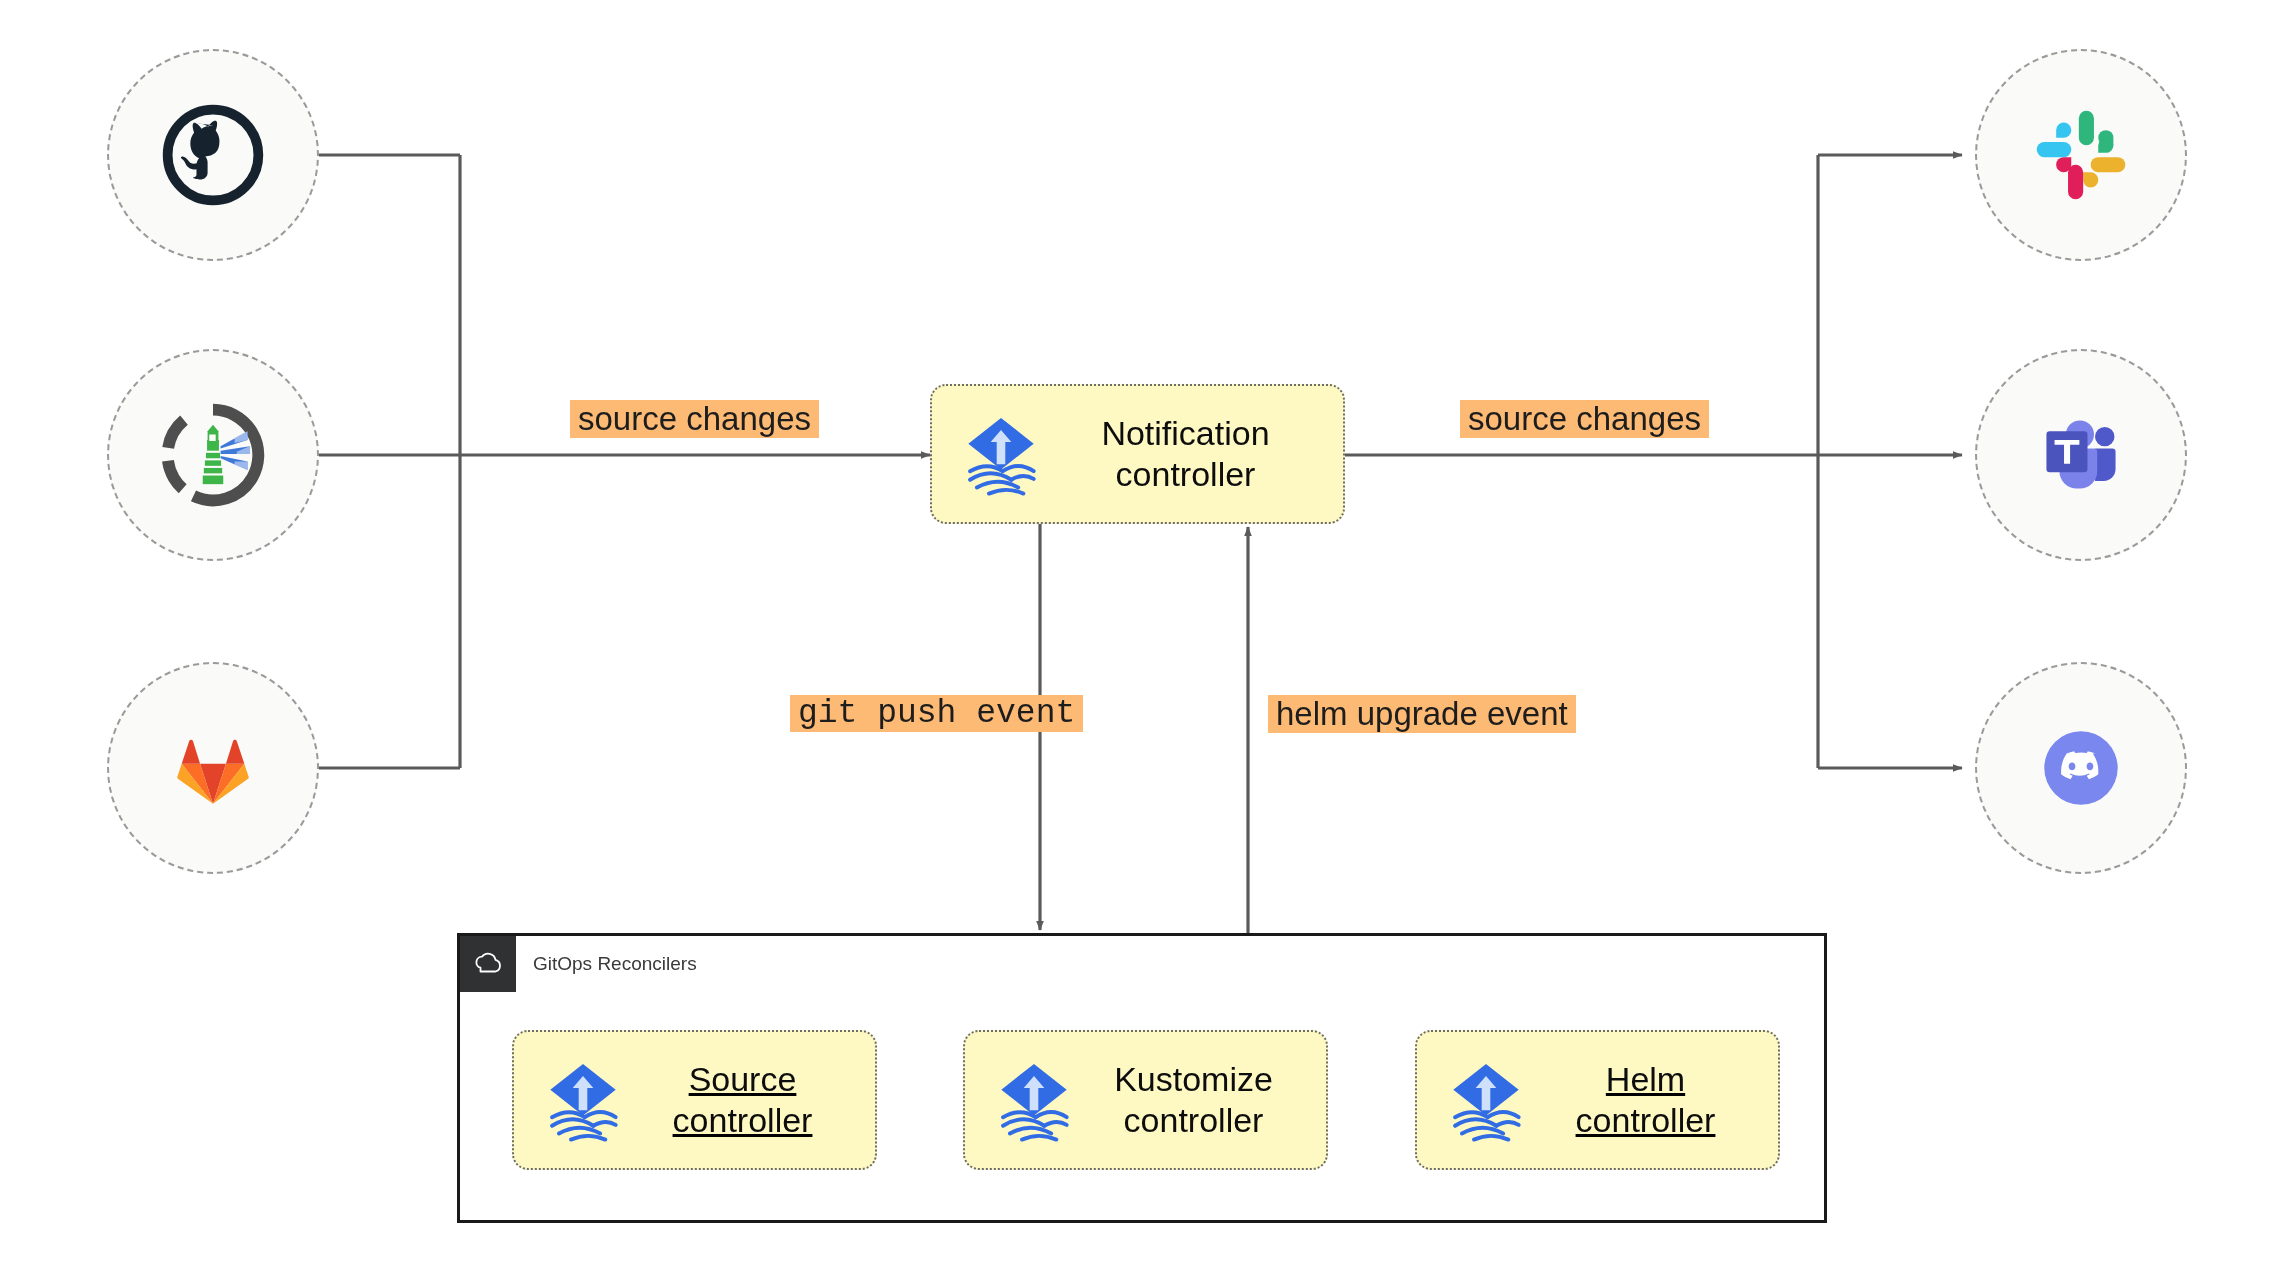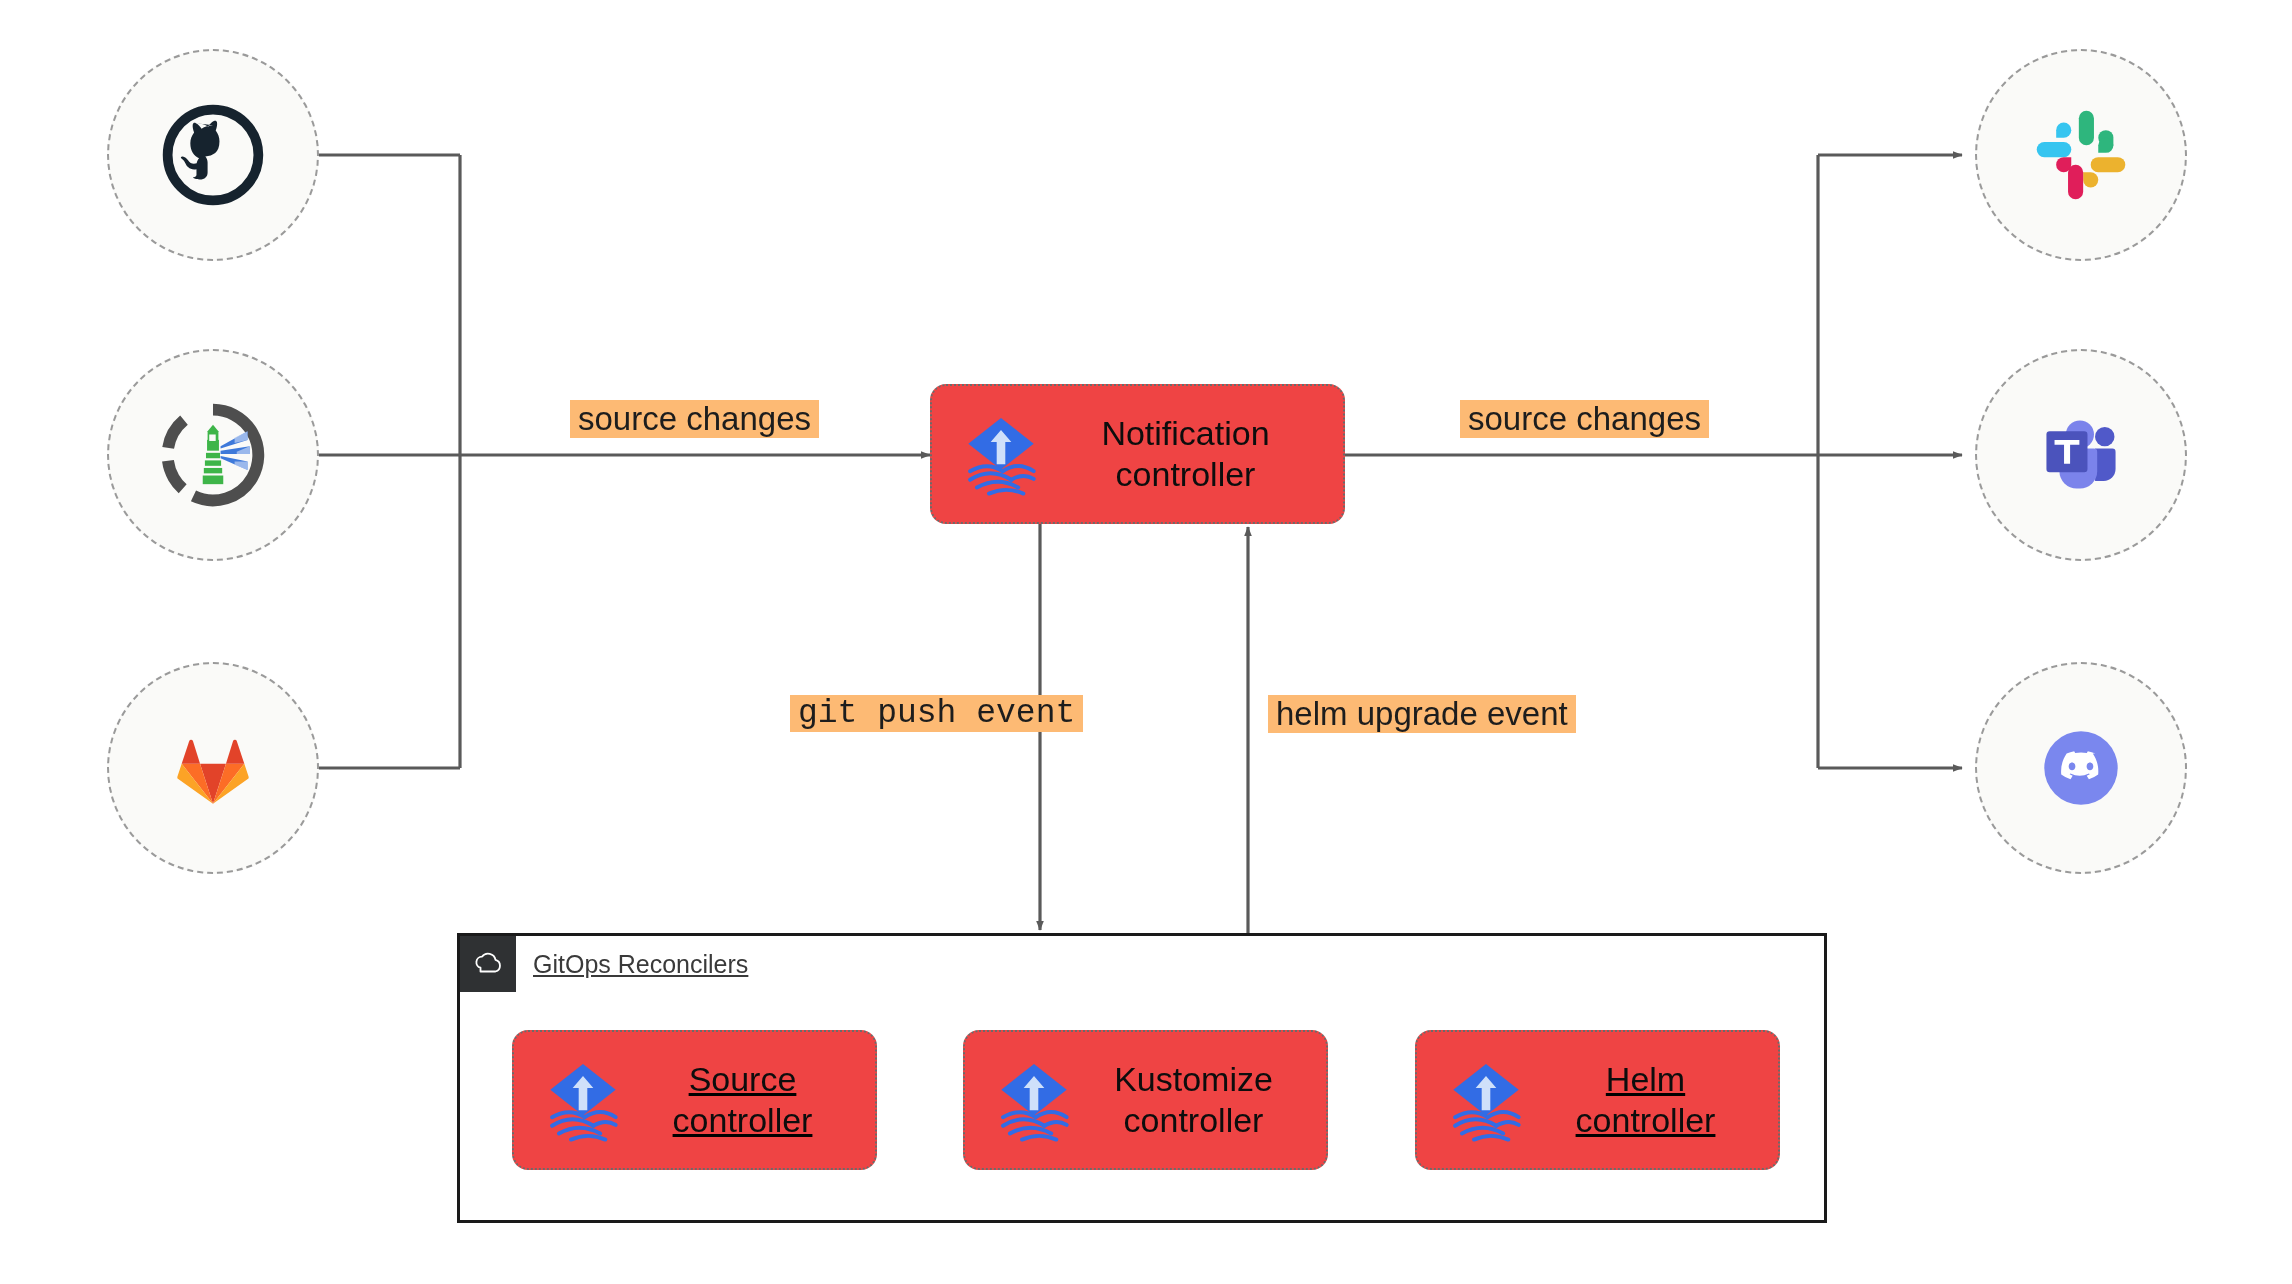--- a/index.html
+++ b/index.html
@@ -43,21 +43,21 @@
   }
   .circle-node .logo {
     width: 108px;
     height: 108px;
     display: block;
   }
 
   
   .ctrl-box {
     position: absolute;
-    background: #ef4444;
+    background: #fef9c3;
     border: 2px dotted #6b6b6b;
     border-radius: 16px;
     box-sizing: border-box;
     display: flex;
     align-items: center;
     justify-content: flex-start;
   }
   .ctrl-box .flux-logo {
     width: 86px;
     height: 86px;
@@ -96,25 +96,24 @@
   #gitops-icon-tile {
     width: 56px;
     height: 56px;
     background: #2f3133;
     display: flex;
     align-items: center;
     justify-content: center;
     flex: 0 0 auto;
   }
   #gitops-title {
-    font-size: 25px;
+    font-size: 19px;
     color: #3a3a3a;
     margin-left: 17px;
     white-space: nowrap;
-    text-decoration: underline;
   }
 
   
   .edge-label {
     position: absolute;
     font-size: 33px;
     color: #1d1d1d;
     white-space: nowrap;
     background: #fdba74;
     padding: 0 8px;

